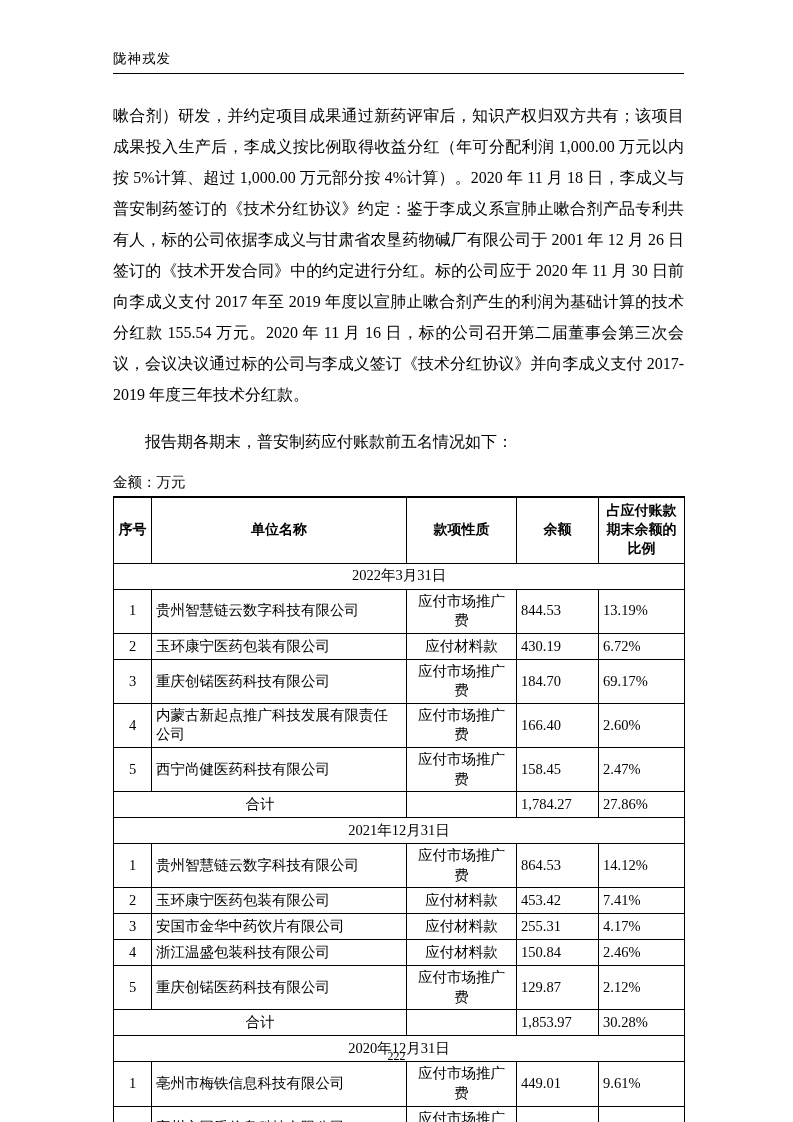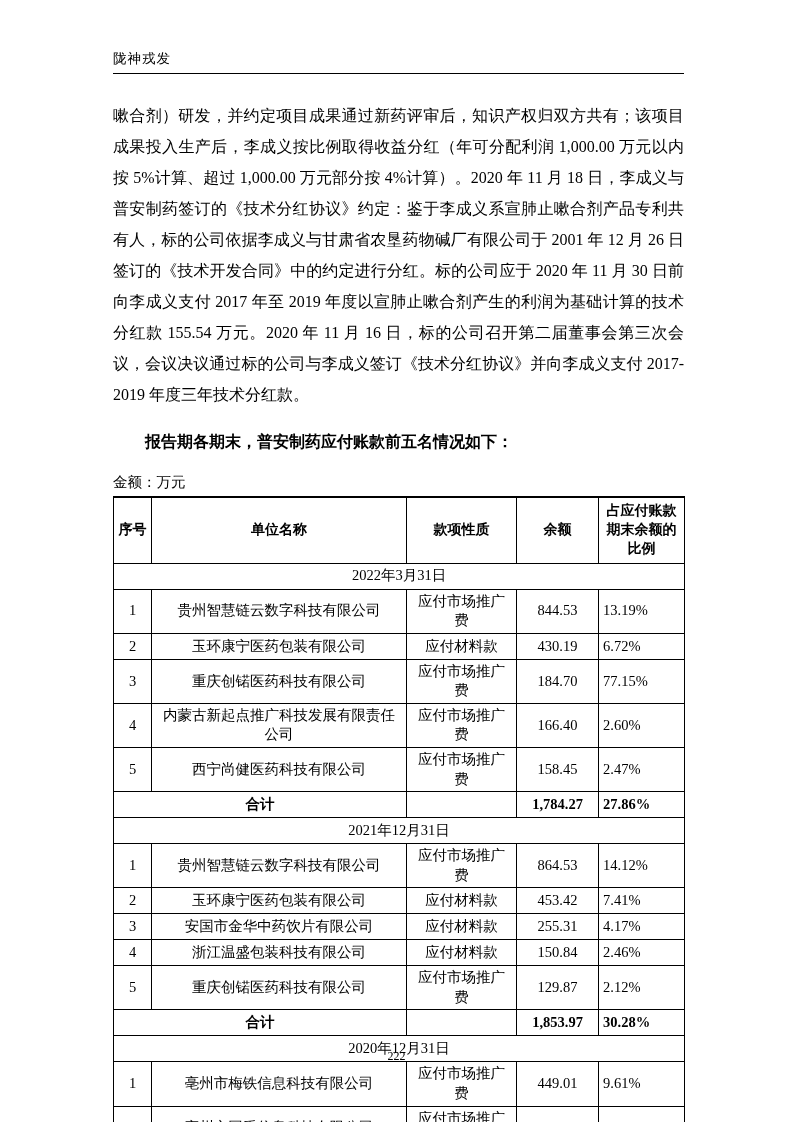--- a/index.html
+++ b/index.html
@@ -13,43 +13,43 @@
   .hdr {
     display:flex; justify-content:space-between; align-items:flex-end;
     font-size:13.5px; padding-bottom:5px; border-bottom:1px solid #000;gap:12px;
   }
   .hdr-left { letter-spacing:1px; }
   
   .body-text {
     margin-top:26px; font-size:16px; line-height:31px;
     text-align:justify; text-justify:inter-ideograph;
   }
-  .para2 { margin-top:0; text-indent:32px;font-weight:bold; }
+  .para2 { margin-top:0; text-indent:32px; }
   .unit-note {
     font-size:14.5px; margin-top:6px; margin-bottom:4px;
   }
   
   table.fin {
     width:571px; border-collapse:collapse; table-layout:fixed;
     font-size:14.5px; border-top:2.5px solid #000; border-bottom:2px solid #000;
   }
   table.fin th, table.fin td {
     border:1px solid #000; padding:2px 4px; vertical-align:middle;
     height:26px; line-height:1.35; overflow:hidden;
   }
   table.fin th {
     font-weight:bold; text-align:center; font-size:14px; padding:4px 1px; height:46px;
   }
   td.c-no   { text-align:center; }
-  td.c-name { text-align:center; padding-left:6px; }
+  td.c-name { text-align:left; padding-left:6px; }
   td.c-nature { text-align:center; }
-  td.c-bal  { text-align:center; padding-right:8px;margin-top:40px; }
+  td.c-bal  { text-align:left; padding-right:8px;margin-top:40px; }
   td.c-ratio{ text-align:left; padding-right:24px; }
   tr.date-row td { text-align:center; font-weight:normal; }
-  tr.total-row td { font-weight:bold; }
+  tr.total-row td { font-weight:normal; }
   tr.total-row td.c-merge { text-align:center; }
   
   .footer {
     position:absolute; left:0; right:0; bottom:58px;
     text-align:center; font-size:12px;
   }
 </style>
 </head>
 <body>
 
@@ -99,21 +99,21 @@
         <td class="c-name">玉环康宁医药包装有限公司</td>
         <td class="c-nature">应付材料款</td>
         <td class="c-bal">430.19</td>
         <td class="c-ratio">6.72%</td>
       </tr>
       <tr>
         <td class="c-no">3</td>
         <td class="c-name">重庆创锘医药科技有限公司</td>
         <td class="c-nature">应付市场推广费</td>
         <td class="c-bal">184.70</td>
-        <td class="c-ratio">77.15%</td>
+        <td class="c-ratio">69.17%</td>
       </tr>
       <tr>
         <td class="c-no">4</td>
         <td class="c-name">内蒙古新起点推广科技发展有限责任公司</td>
         <td class="c-nature">应付市场推广费</td>
         <td class="c-bal">166.40</td>
         <td class="c-ratio">2.60%</td>
       </tr>
       <tr>
         <td class="c-no">5</td>

